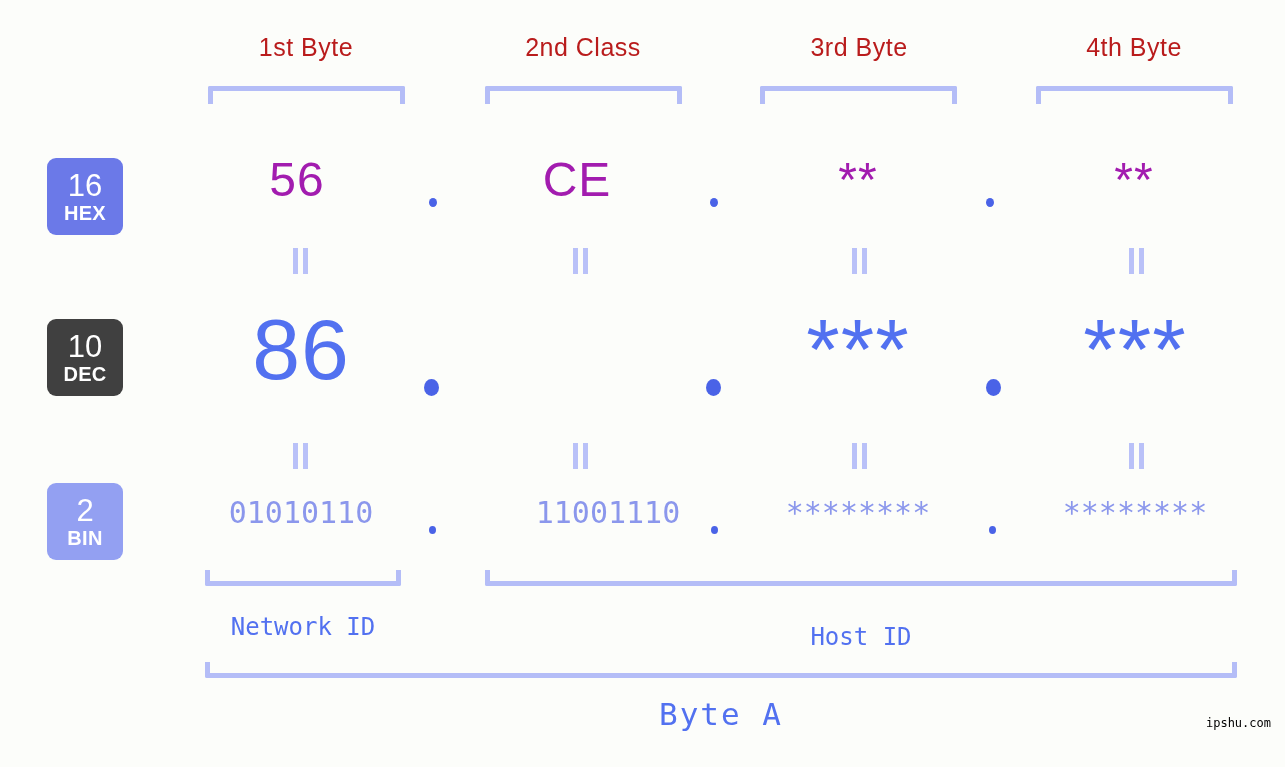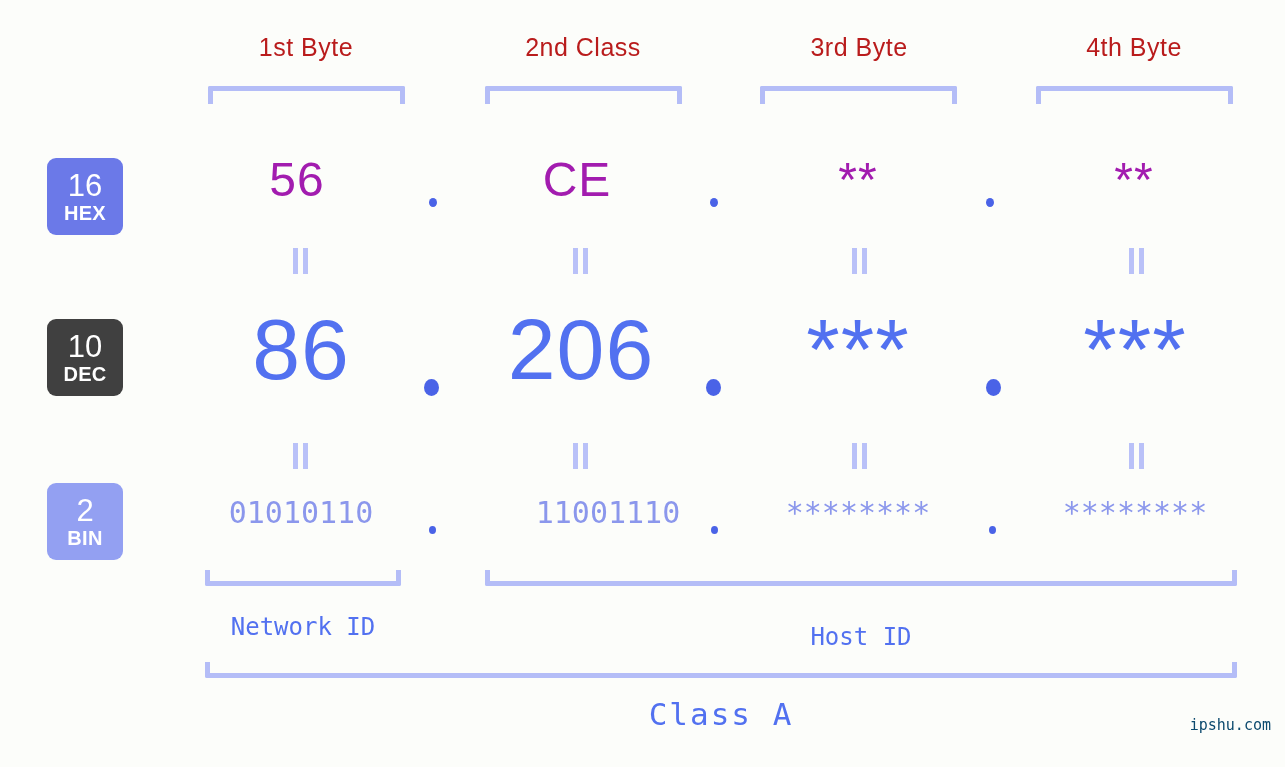--- a/index.html
+++ b/index.html
@@ -152,22 +152,22 @@
     font-size: 31px;
     color: #5271f0;
     white-space: nowrap;
     letter-spacing: 2px;
   }
   .watermark {
     position: absolute;
     right: 14px;
     top: 716px;
     font-family: "DejaVu Sans Mono", monospace;
-    font-size: 15px;
-    color: #0c4a6e;
+    font-size: 12px;
+    color: #000000;
     letter-spacing: 0px;
   }
 </style>
 </head>
 <body>
 
 <div id="stage">
 
   <div class="byte-label" style="left:186px;">1st Byte</div>
   <div class="byte-label" style="left:463px;">2nd Class</div>
@@ -212,21 +212,20 @@
       <i></i>
       <i></i>
     </div>
   <div class="eqmark" style="left:1128px; top:248px;">
       <i></i>
       <i></i>
     </div>
 
   <div class="cell dec-cell" style="left:181px;">86</div>
   <div class="dot dot-dec" style="left:424px;"></div>
-  <div class="cell dec-cell" style="left:461px;">206</div>
   <div class="dot dot-dec" style="left:706px;"></div>
   <div class="cell dec-cell" style="left:738px;">***</div>
   <div class="dot dot-dec" style="left:986px;"></div>
   <div class="cell dec-cell" style="left:1015px;">***</div>
 
   <div class="eqmark" style="left:292px; top:443px;">
       <i></i>
       <i></i>
     </div>
   <div class="eqmark" style="left:572px; top:443px;">
@@ -250,17 +249,17 @@
   <div class="dot dot-bin" style="left:989px;"></div>
   <div class="cell bin-cell" style="left:1015px;">********</div>
 
   <div class="bracket-up" style="left:205px; top:570px; width:196px;"></div>
   <div class="bracket-up" style="left:485px; top:570px; width:752px;"></div>
 
   <div class="section-caption" style="left:205px; top:613px; width:196px;">Network ID</div>
   <div class="section-caption" style="left:485px; top:613px; width:752px;margin-top:10px;">Host ID</div>
 
   <div class="bracket-up" style="left:205px; top:662px; width:1032px;"></div>
-  <div class="class-caption" style="left:205px; top:696px; width:1032px; text-align:center;">Class A</div>
+  <div class="class-caption" style="left:205px; top:696px; width:1032px; text-align:center;">Byte A</div>
 
   <div class="watermark">ipshu.com</div>
 
 </div>
 
 </body></html>

